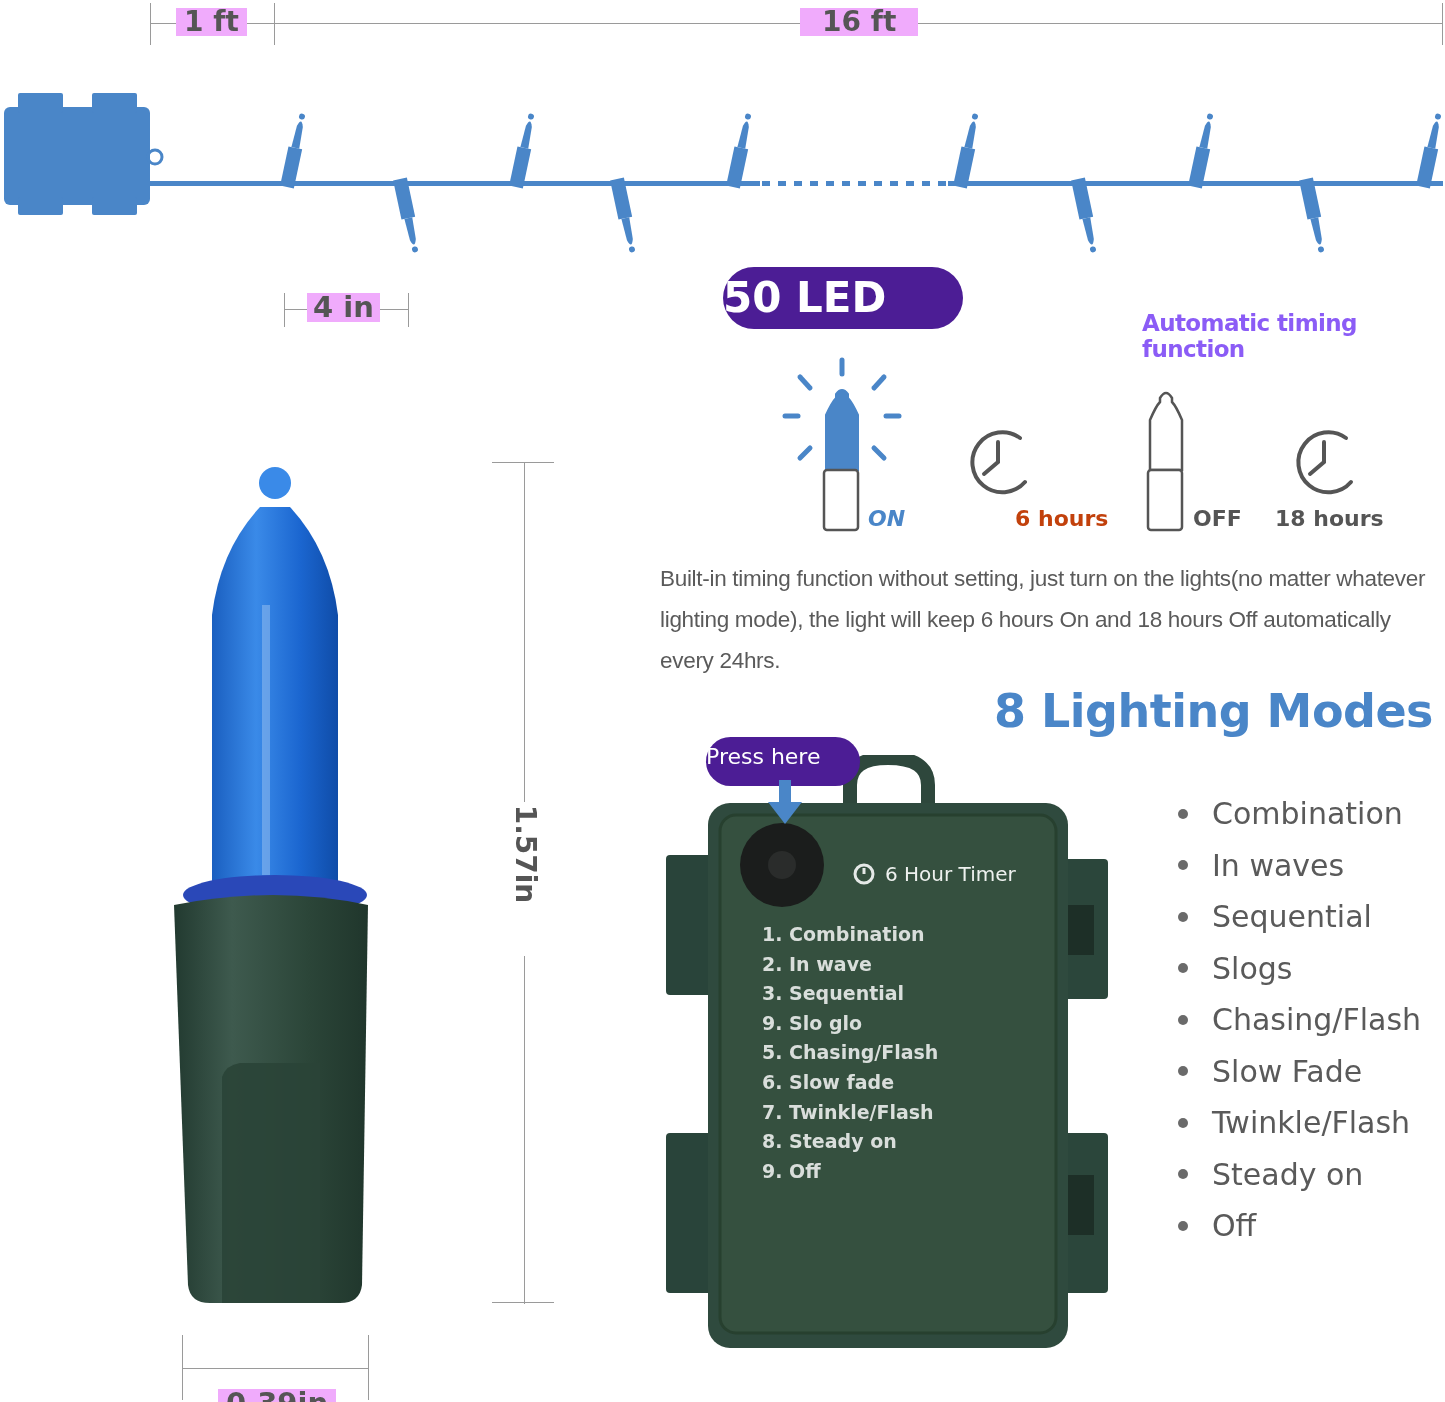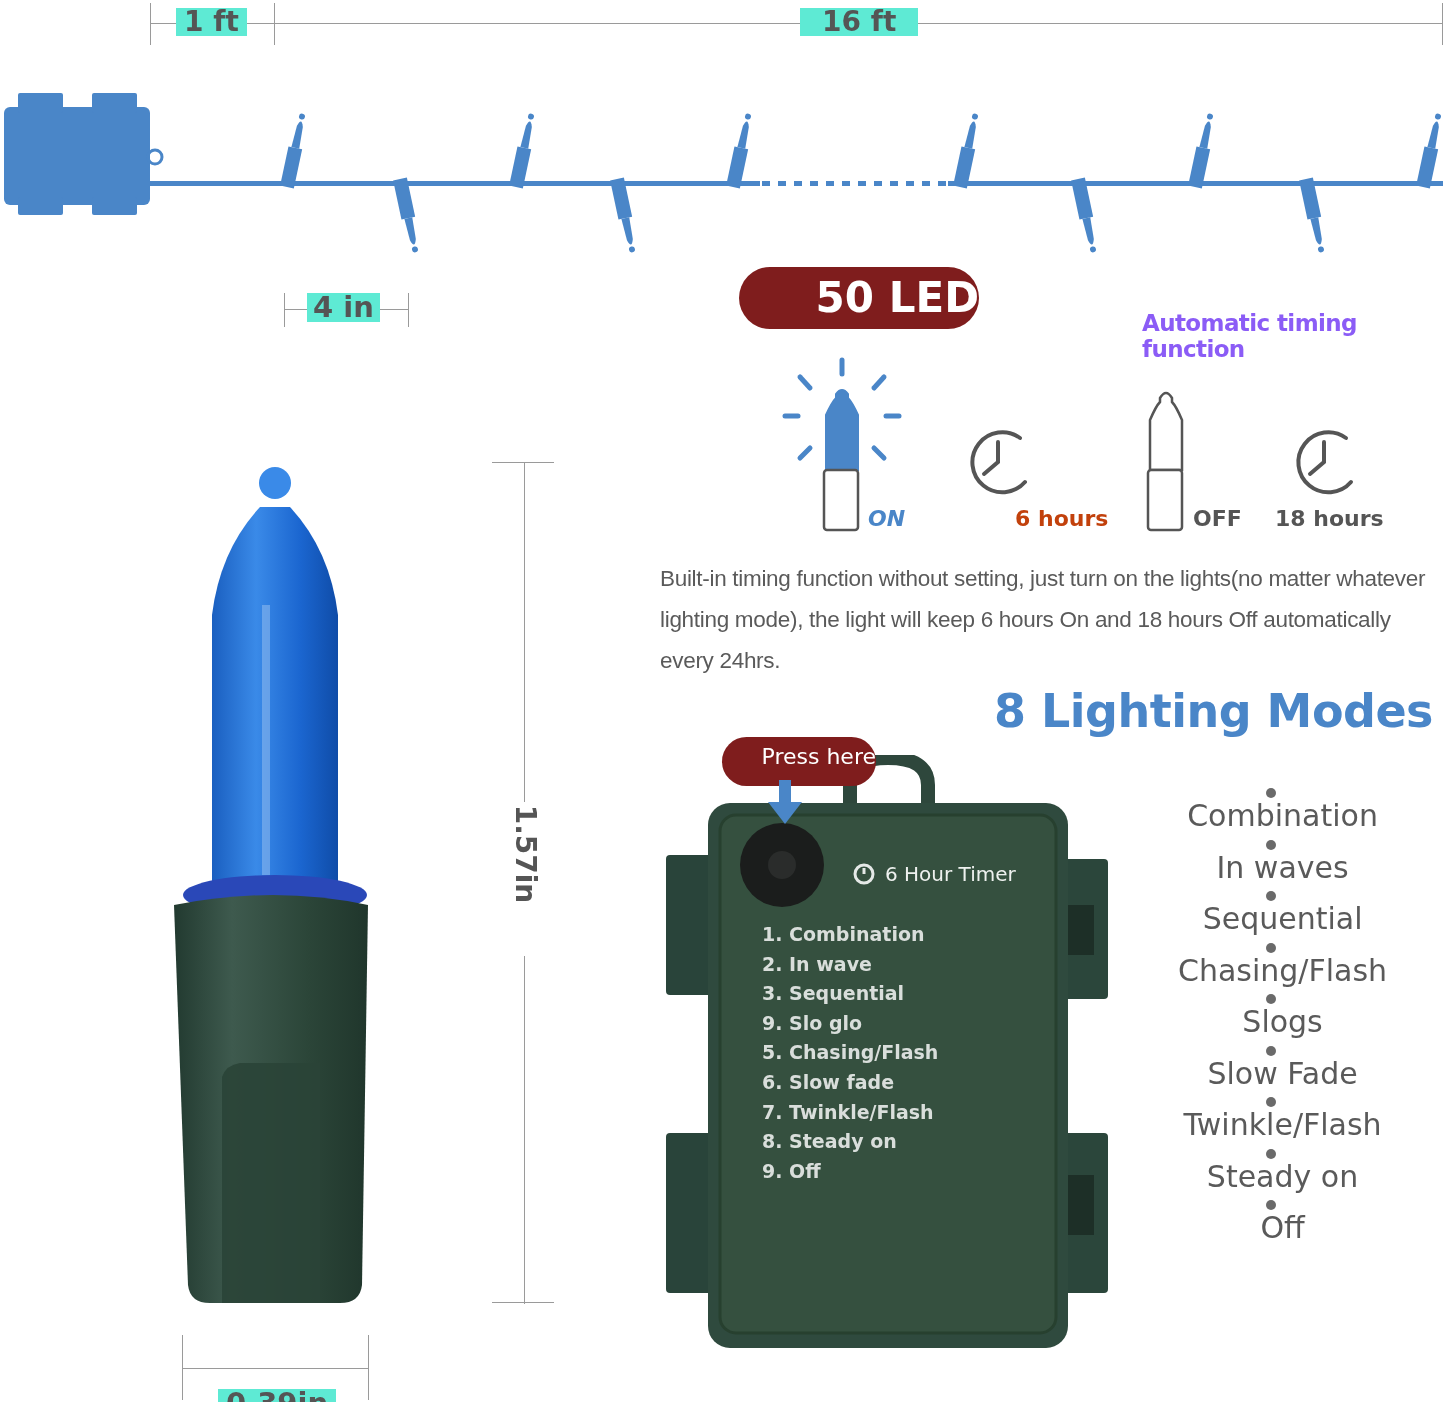--- a/index.html
+++ b/index.html
@@ -1,31 +1,31 @@
 <!DOCTYPE html>
 <html><head>
   <meta charset="utf-8">
   <style>
     html, body { margin: 0; padding: 0; background: #ffffff; }
     body { width: 1445px; height: 1402px; position: relative; overflow: hidden;
            font-family: "Liberation Sans", sans-serif; color: #555555; }
     .abs { position: absolute; }
     .dimline { position: absolute; background: #9a9a9a; }
     .dimtext { position: absolute; font-family: "DejaVu Sans", sans-serif; font-weight: bold;
-               color: #555555; background: #5eead4; padding: 0 8px; line-height: 1; text-align: center; }
+               color: #555555; background: #f0abfc; padding: 0 8px; line-height: 1; text-align: center; }
     .blue { color: #4a86c8; }
-    .pill { position: absolute; background: #7f1d1d; color: #fff; border-radius: 40px;
-            font-family: "DejaVu Sans", sans-serif; font-weight: bold; text-align: right; margin-left: 16px; }
+    .pill { position: absolute; background: #4c1d95; color: #fff; border-radius: 40px;
+            font-family: "DejaVu Sans", sans-serif; font-weight: bold; text-align: left; }
     .desc { position: absolute; left: 660px; top: 558px; width: 790px; font-size: 22.5px;
             line-height: 41px; color: #5a5a5a; font-family: "Liberation Sans", sans-serif; letter-spacing: -0.3px; }
     .modes-title { position: absolute; right: 12px; top: 684px; font-size: 46px; font-weight: bold;
                    color: #4a86c8; font-family: "DejaVu Sans", sans-serif; letter-spacing: -0.5px; }
     .mode-list { position: absolute; left: 1178px; top: 788px; margin: 0; padding: 0; list-style: none; }
     .mode-list li { height: 51.5px; font-size: 30px; color: #5a5a5a; display: flex; align-items: center;
-                    font-family: "DejaVu Sans", sans-serif; flex-direction: column; }
+                    font-family: "DejaVu Sans", sans-serif; }
     .mode-list .bullet { width: 10px; height: 10px; border-radius: 50%; background: #6a6a6a; margin-right: 24px; }
     .timer-label { position: absolute; font-size: 22px; font-weight: bold; font-family: "DejaVu Sans", sans-serif; }
     .box-text { position: absolute; color: #d9dedb; font-family: "DejaVu Sans", sans-serif; font-weight: bold; }
     .box-mode { font-size: 19px; height: 29.6px; line-height: 29.6px; }
   </style>
 </head>
 <body>
 
 <div>
   <div class="dimline" style="left:150px;top:3px;width:1px;height:42px;"></div>
@@ -259,28 +259,28 @@
   <li>
       <span class="bullet"></span>
       <span>In waves</span>
     </li>
   <li>
       <span class="bullet"></span>
       <span>Sequential</span>
     </li>
   <li>
       <span class="bullet"></span>
+      <span>Slogs</span>
+    </li>
+  <li>
+      <span class="bullet"></span>
       <span>Chasing/Flash</span>
     </li>
   <li>
       <span class="bullet"></span>
-      <span>Slogs</span>
-    </li>
-  <li>
-      <span class="bullet"></span>
       <span>Slow Fade</span>
     </li>
   <li>
       <span class="bullet"></span>
       <span>Twinkle/Flash</span>
     </li>
   <li>
       <span class="bullet"></span>
       <span>Steady on</span>
     </li>

